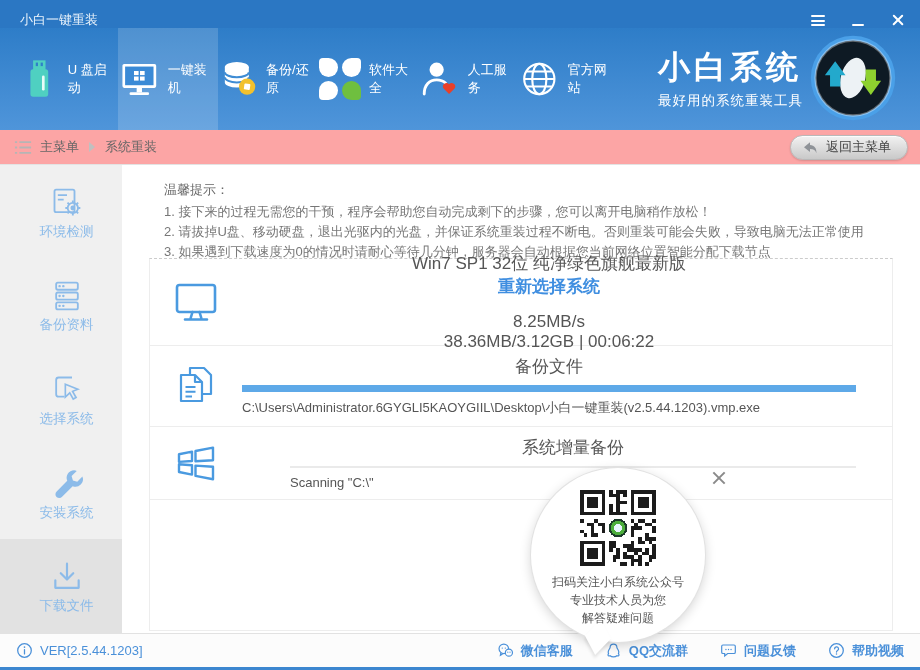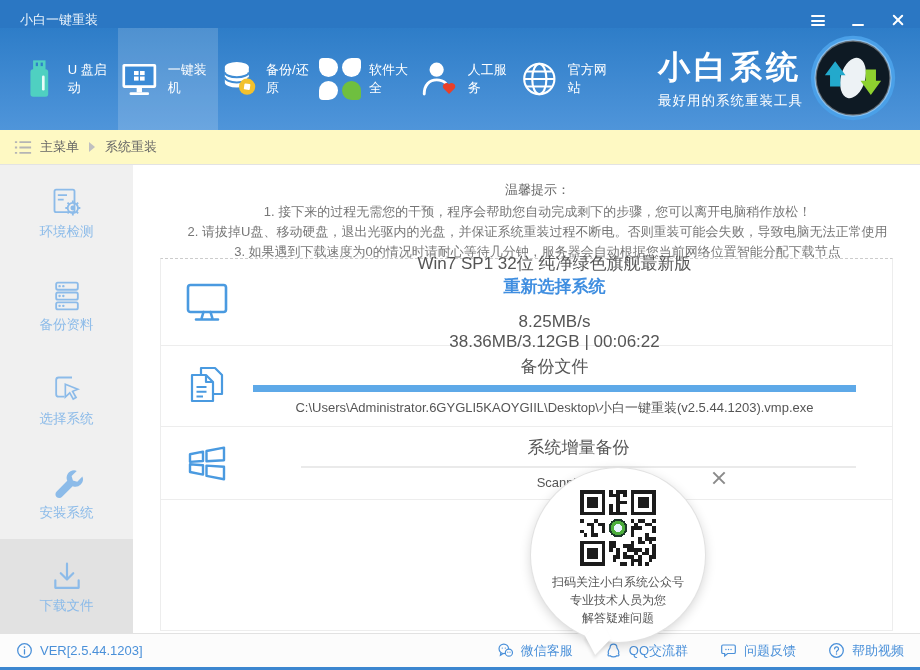--- a/index.html
+++ b/index.html
@@ -43,21 +43,21 @@
   .leaf.l2{ border-top-right-radius:4px; }
   .leaf.l3{ border-bottom-left-radius:4px; }
   .leaf.l4{ background:#6fbf3f; border-bottom-right-radius:4px; }
   .brand{ margin-left:40px; display:flex; flex-direction:column; justify-content:center; color:#fff; }
   .brand-name{ font-size:32px; font-weight:bold; letter-spacing:4px; line-height:36px; }
   .brand-tag{ font-size:13.5px; margin-top:7px; letter-spacing:1px; }
   .logo-badge{ position:absolute; right:22px; top:5px; width:90px; height:90px; }
   
   .crumbbar{
     position:absolute; top:130px; left:0; right:0; height:35px;
-    background:#fef9c3; border-bottom:1px solid #e3e3e3;
+    background:#fca5a5; border-bottom:1px solid #e3e3e3;
     display:flex; align-items:center; padding:0 12px 0 14px; font-size:13px; color:#666;
   }
   .crumbbar .sep{ width:0; height:0; border-left:6px solid #c0c0c0; border-top:5px solid transparent; border-bottom:5px solid transparent; margin:0 10px; }
   .crumb-root{ margin-left:8px; cursor:pointer; }
   .back-btn{
     margin-left:auto; height:25px; padding:0 16px 0 10px; border-radius:13px;
     background:linear-gradient(180deg,#f2f2f2,#c9c9c9); border:1px solid #b9b9b9;
     box-shadow:inset 0 1px 0 rgba(255,255,255,.8), 0 1px 2px rgba(0,0,0,.15);
     display:flex; align-items:center; gap:7px; font-size:13px; color:#444; cursor:pointer;
   }
@@ -66,21 +66,21 @@
     position:absolute; top:165px; left:0; width:133px; height:468px;
     background:#f0f0f0; display:flex; flex-direction:column;
   }
   .side-item{
     flex:1; display:flex; flex-direction:column; align-items:center; justify-content:center;
     color:#8cbbe9; font-size:13.5px; cursor:pointer;
   }
   .side-item.active{ background:#e2e2e2; }
   .side-item svg{ width:40px; height:40px; }
   
-  .main{ position:absolute; top:165px; left:133px; right:0; height:468px; background:#fff;text-align:center; }
+  .main{ position:absolute; top:165px; left:122px; right:0; height:468px; background:#fff; }
   .tips{ height:93px; padding:15px 20px 0 42px; font-size:13px; color:#777; line-height:20px; }
   .tips .tips-title{ color:#666; margin-bottom:2px; }
   .panel{
     position:absolute; top:93px; left:27px; right:27px; bottom:2px;
     border:1px solid #ededed; border-top:1px dashed #cccccc;
   }
   .section{ display:flex; border-bottom:1px solid #ededed; }
   .s1{ height:87px; } .s2{ height:81px; } .s3{ height:73px;gap:48px; }
   .icon-col{ width:92px; display:flex; align-items:center; justify-content:center; flex:none; }
   .icon-col svg{ width:48px; height:48px; }
@@ -110,21 +110,21 @@
   }
   .qr-code{ width:76px; height:76px; }
   .qr-text{ margin-top:7px; font-size:12px; color:#555; line-height:18px; text-align:center; }
   
   .footer{
     position:absolute; left:0; right:0; top:633px; height:34px; z-index:10;
     background:#fcfcfc; border-top:1px solid #e2e2e2;
     display:flex; align-items:center; padding:0 16px; font-size:13px; color:#4a90d9;
   }
   .ver{ display:flex; align-items:center; gap:7px; }
-  .flinks{ margin-left:auto; display:flex; gap:32px; }
+  .flinks{ margin-left:auto; display:flex; gap:32px;font-weight:bold; }
   .flink{ display:flex; align-items:center; gap:7px; cursor:pointer; }
   .flink svg, .ver svg{ width:17px; height:17px; }
   .bottomstrip{ position:absolute; left:0; right:0; bottom:0; height:3px; background:#3c87d0; z-index:55; }
 </style>
 </head>
 <body>
 
 <div class="window">
 
   <div class="titlebar">
@@ -223,20 +223,26 @@
   <div class="crumbbar">
     <svg width="18" height="15" viewBox="0 0 20 16">
       <g stroke="#b5b5b5" stroke-width="2">
         <path d="M6 2 h13 M6 8 h13 M6 14 h13"></path>
         <path d="M1 2 h2.5 M1 8 h2.5 M1 14 h2.5"></path>
       </g>
     </svg>
     <span class="crumb-root">主菜单</span>
     <span class="sep"></span>
     <span>系统重装</span>
+    <div class="back-btn">
+      <svg width="18" height="15" viewBox="0 0 24 20">
+        <path d="M12 3 L4 9.5 l8 6.5 v-4 c5 0 7.3 2 8.5 5.5 .6-6-2.5-10.3-8.5-10.7 z" fill="#8f9398"></path>
+      </svg>
+      <span>返回主菜单</span>
+    </div>
   </div>
 
   <div class="sidebar">
     <div class="side-item">
       <svg viewBox="0 0 48 48" fill="none" stroke="#8cbbe9" stroke-width="2.2">
         <rect x="9" y="8" width="24" height="27" rx="2"></rect>
         <path d="M13 14.5 h11 M13 20 h7"></path>
         <circle cx="31" cy="30" r="6.2"></circle>
         <circle cx="31" cy="30" r="1.8" fill="#8cbbe9"></circle>
         <path d="M31 21 v2.6 M31 36.4 v2.6 M22 30 h2.6 M37.4 30 h2.6 M24.6 23.6 l1.9 1.9 M35.5 34.5 l1.9 1.9 M24.6 36.4 l1.9-1.9 M35.5 25.5 l1.9-1.9"></path>

